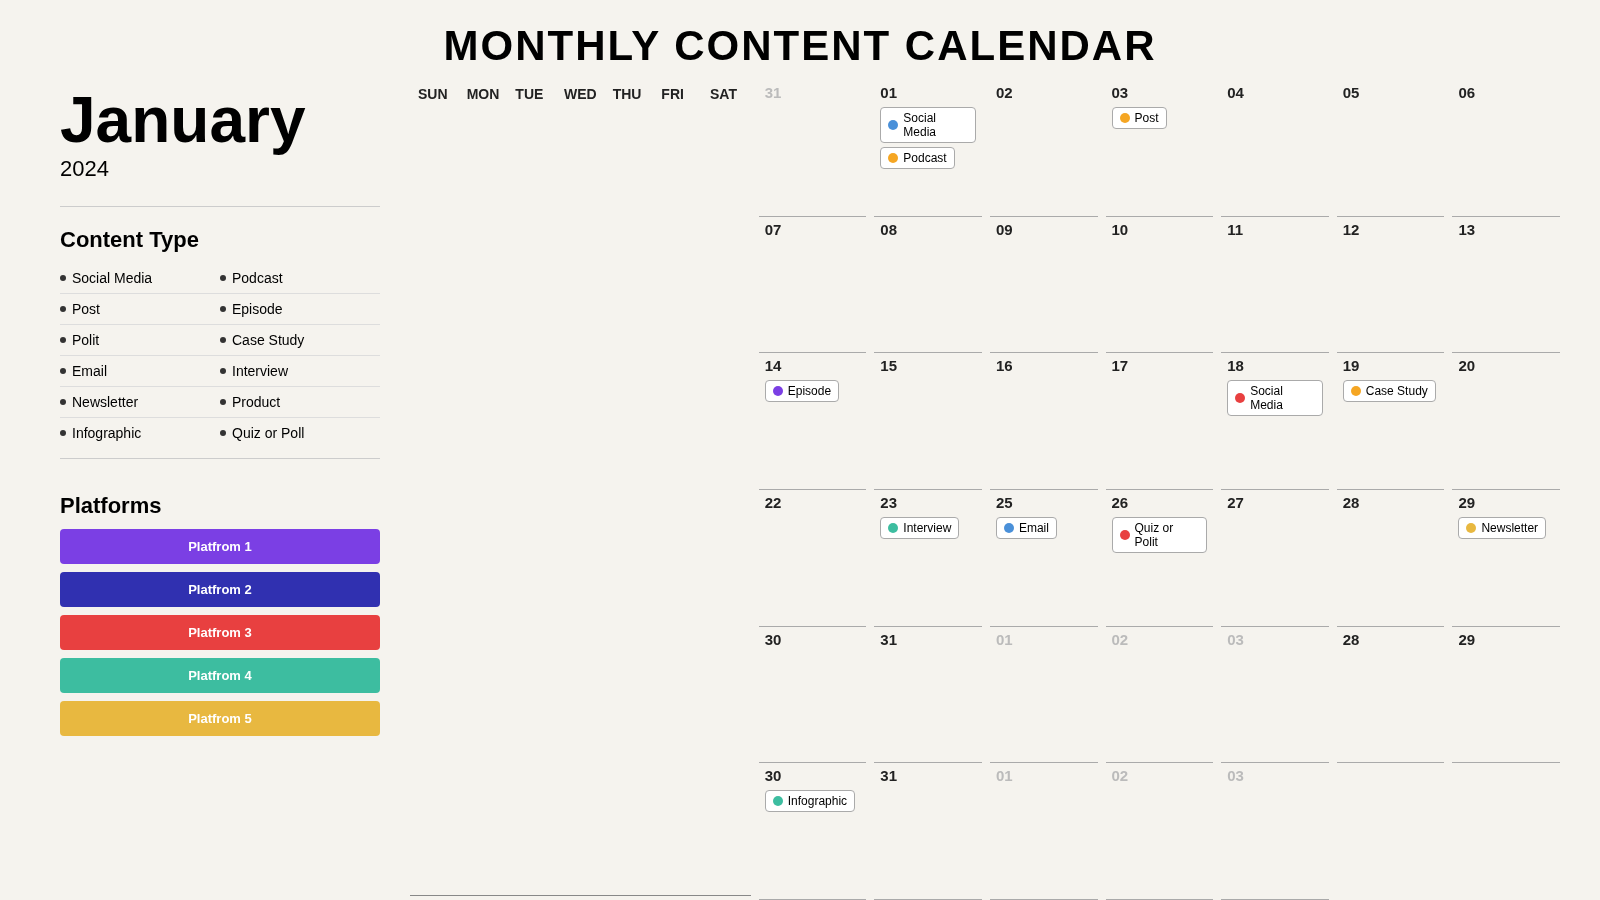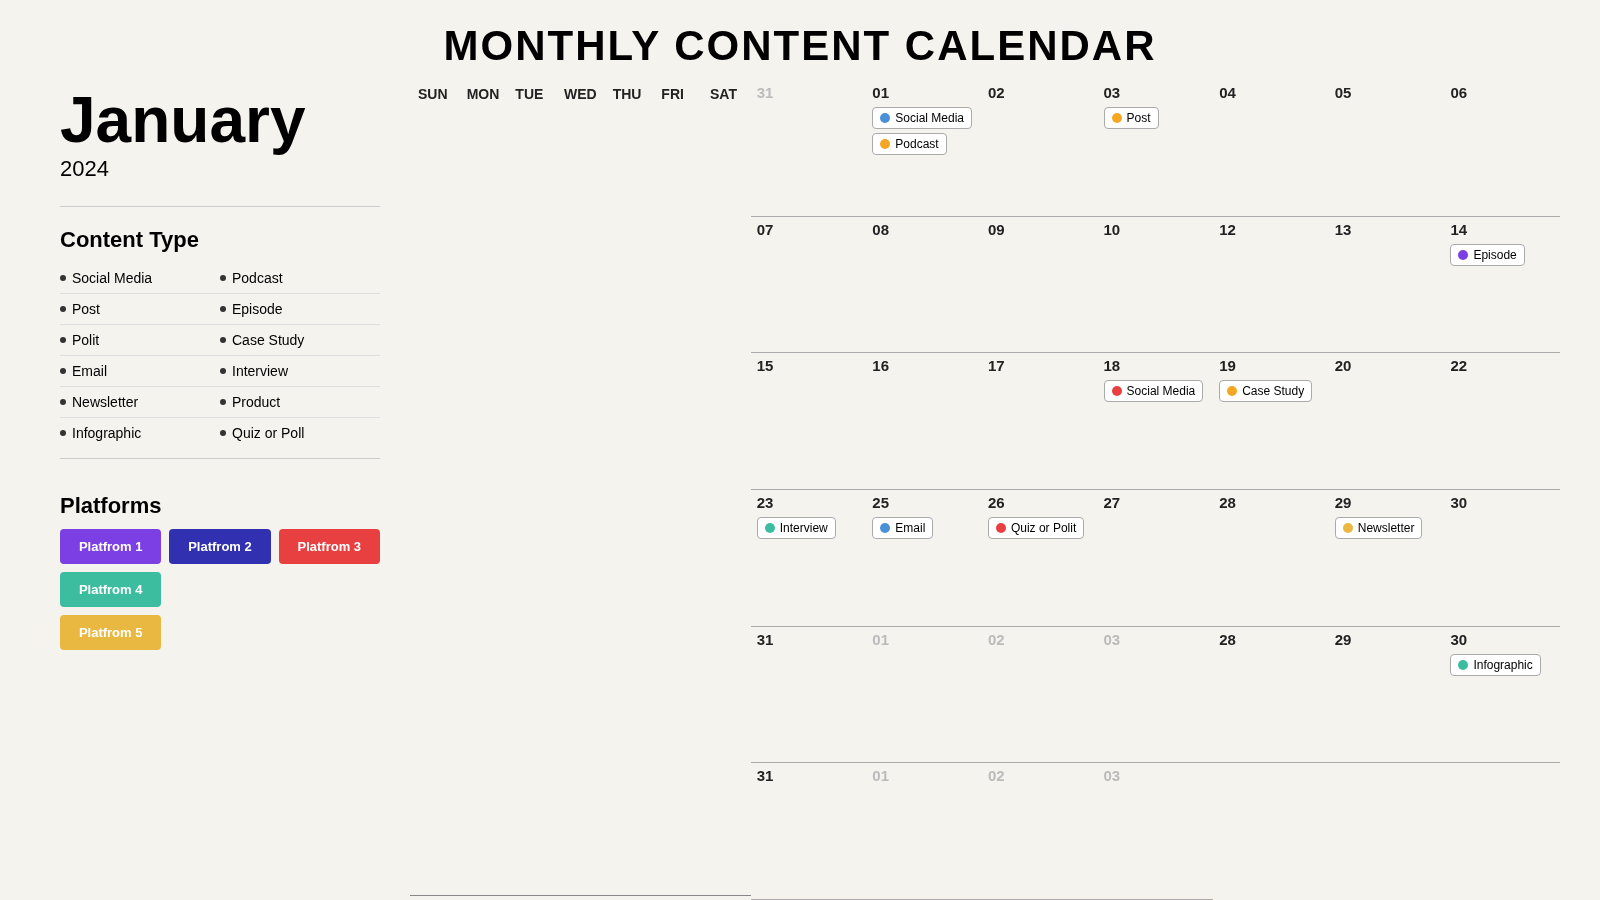--- a/index.html
+++ b/index.html
@@ -79,21 +79,21 @@
       height: 6px;
       border-radius: 50%;
       background: #333;
       flex-shrink: 0;
     }
     .platforms-section {
       margin-top: 14px;
     }
     .platform-grid {
       display: grid;
-      grid-template-columns: 1fr 1fr 1fr;
+      grid-template-columns: 1fr;
       gap: 8px;
       margin-top: 10px;
     }
     .platform-btn {
       padding: 10px 8px;
       border-radius: 4px;
       color: white;
       font-weight: 700;
       font-size: 13px;
       text-align: center;
@@ -131,20 +131,21 @@
       flex: 1;
     }
     .cal-cell {
       border-bottom: 1.5px solid #aaa;
       padding: 4px 6px 6px;
       min-height: 110px;
       display: flex;
       flex-direction: column;
       gap: 4px;
       position: relative;
+      margin-left: 8px;
     }
     .cal-cell.muted .cell-day { color: #bbb; }
     .cell-day {
       font-size: 15px;
       font-weight: 600;
       margin-bottom: 2px;
       color: #222;
     }
     .event-badge {
       display: flex;
@@ -297,20 +298,23 @@
         <div class="cal-cell">
           <div class="cell-day">08</div>
         </div>
         <div class="cal-cell">
           <div class="cell-day">09</div>
         </div>
         <div class="cal-cell">
           <div class="cell-day">10</div>
         </div>
         <div class="cal-cell">
+          <div class="cell-day">11</div>
+        </div>
+        <div class="cal-cell">
           <div class="cell-day">12</div>
         </div>
         <div class="cal-cell">
           <div class="cell-day">13</div>
         </div>
         <div class="cal-cell">
           <div class="cell-day">14</div>
           <div class="event-badge">
             <span class="event-dot dot-purple"></span>
             <span>Episode</span>

